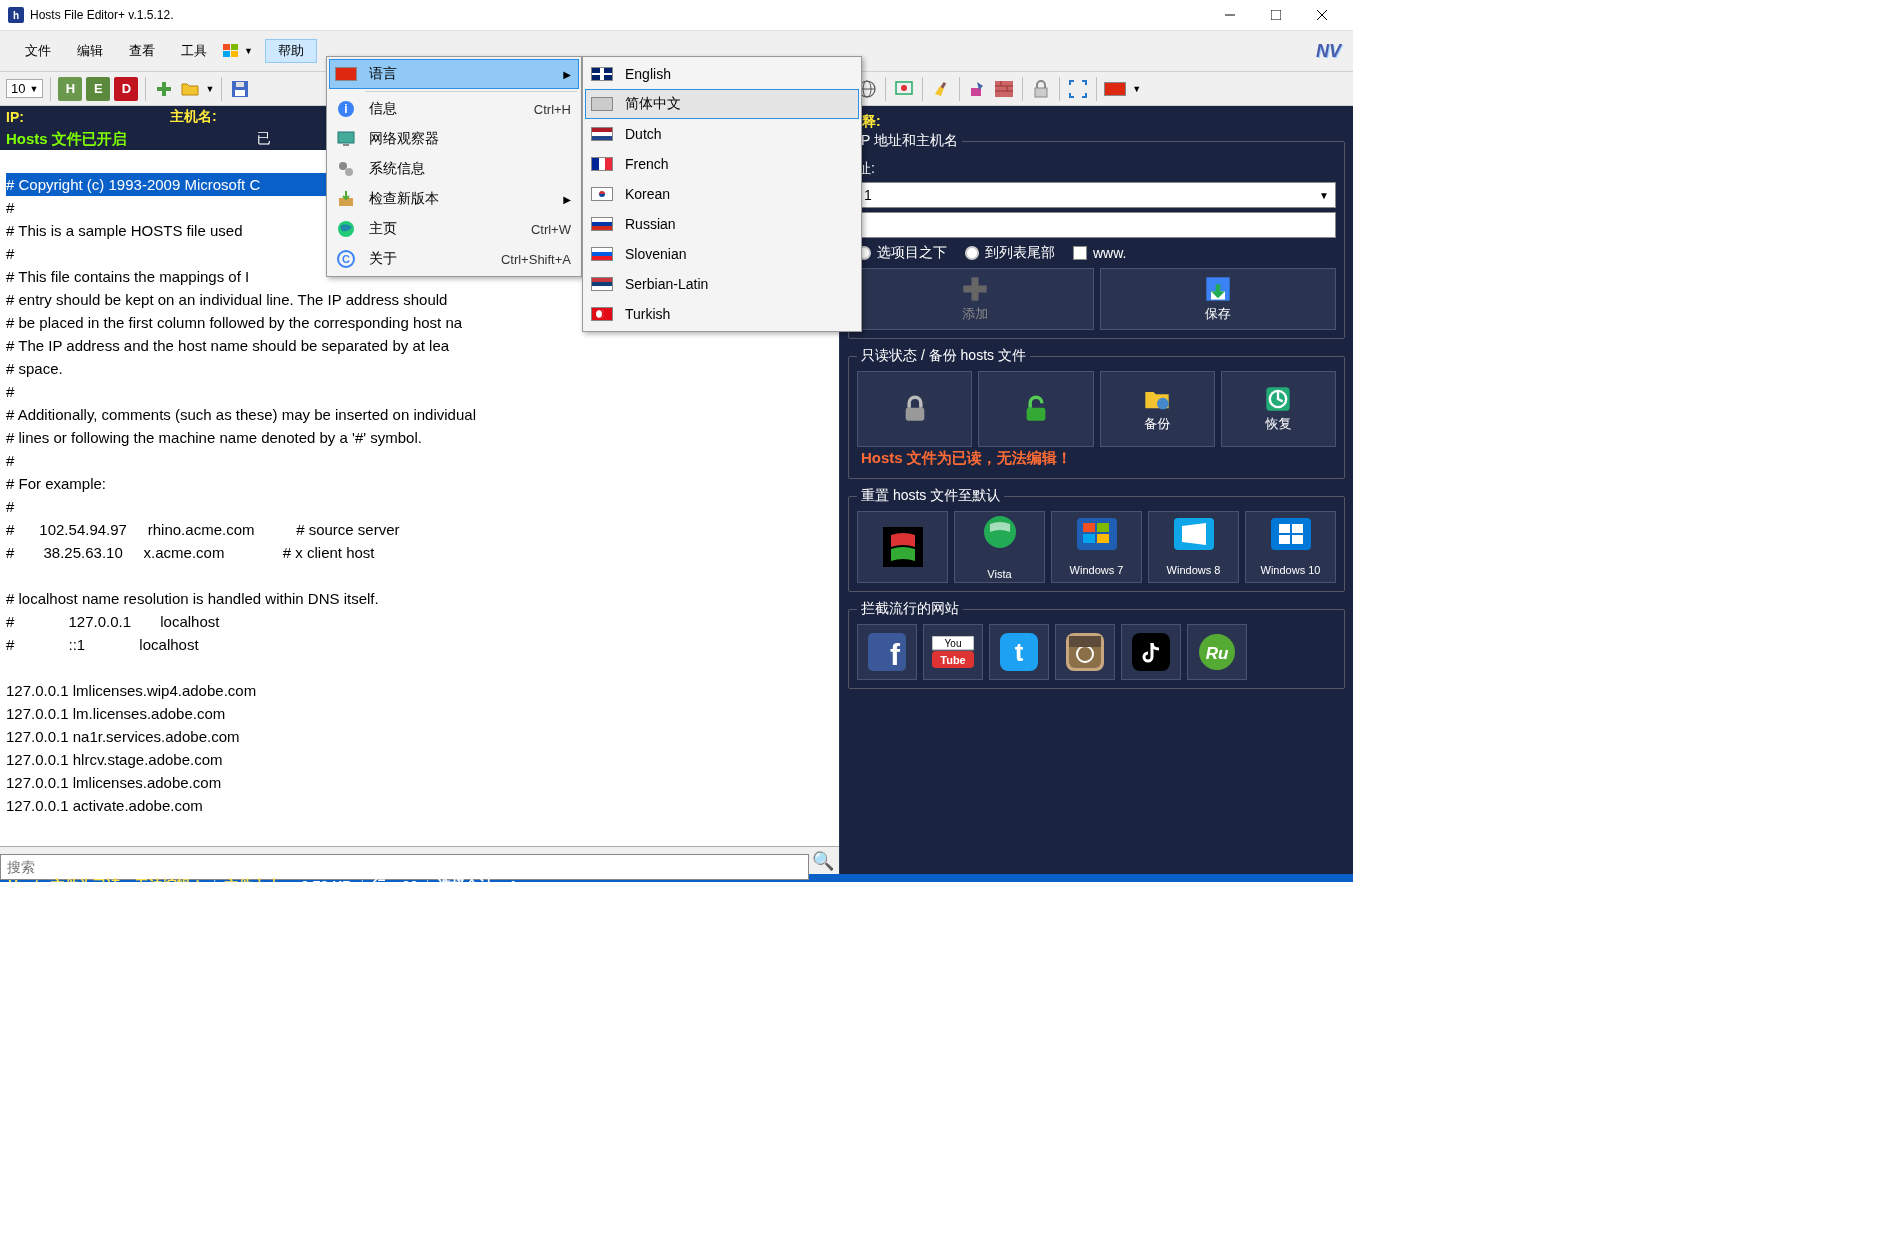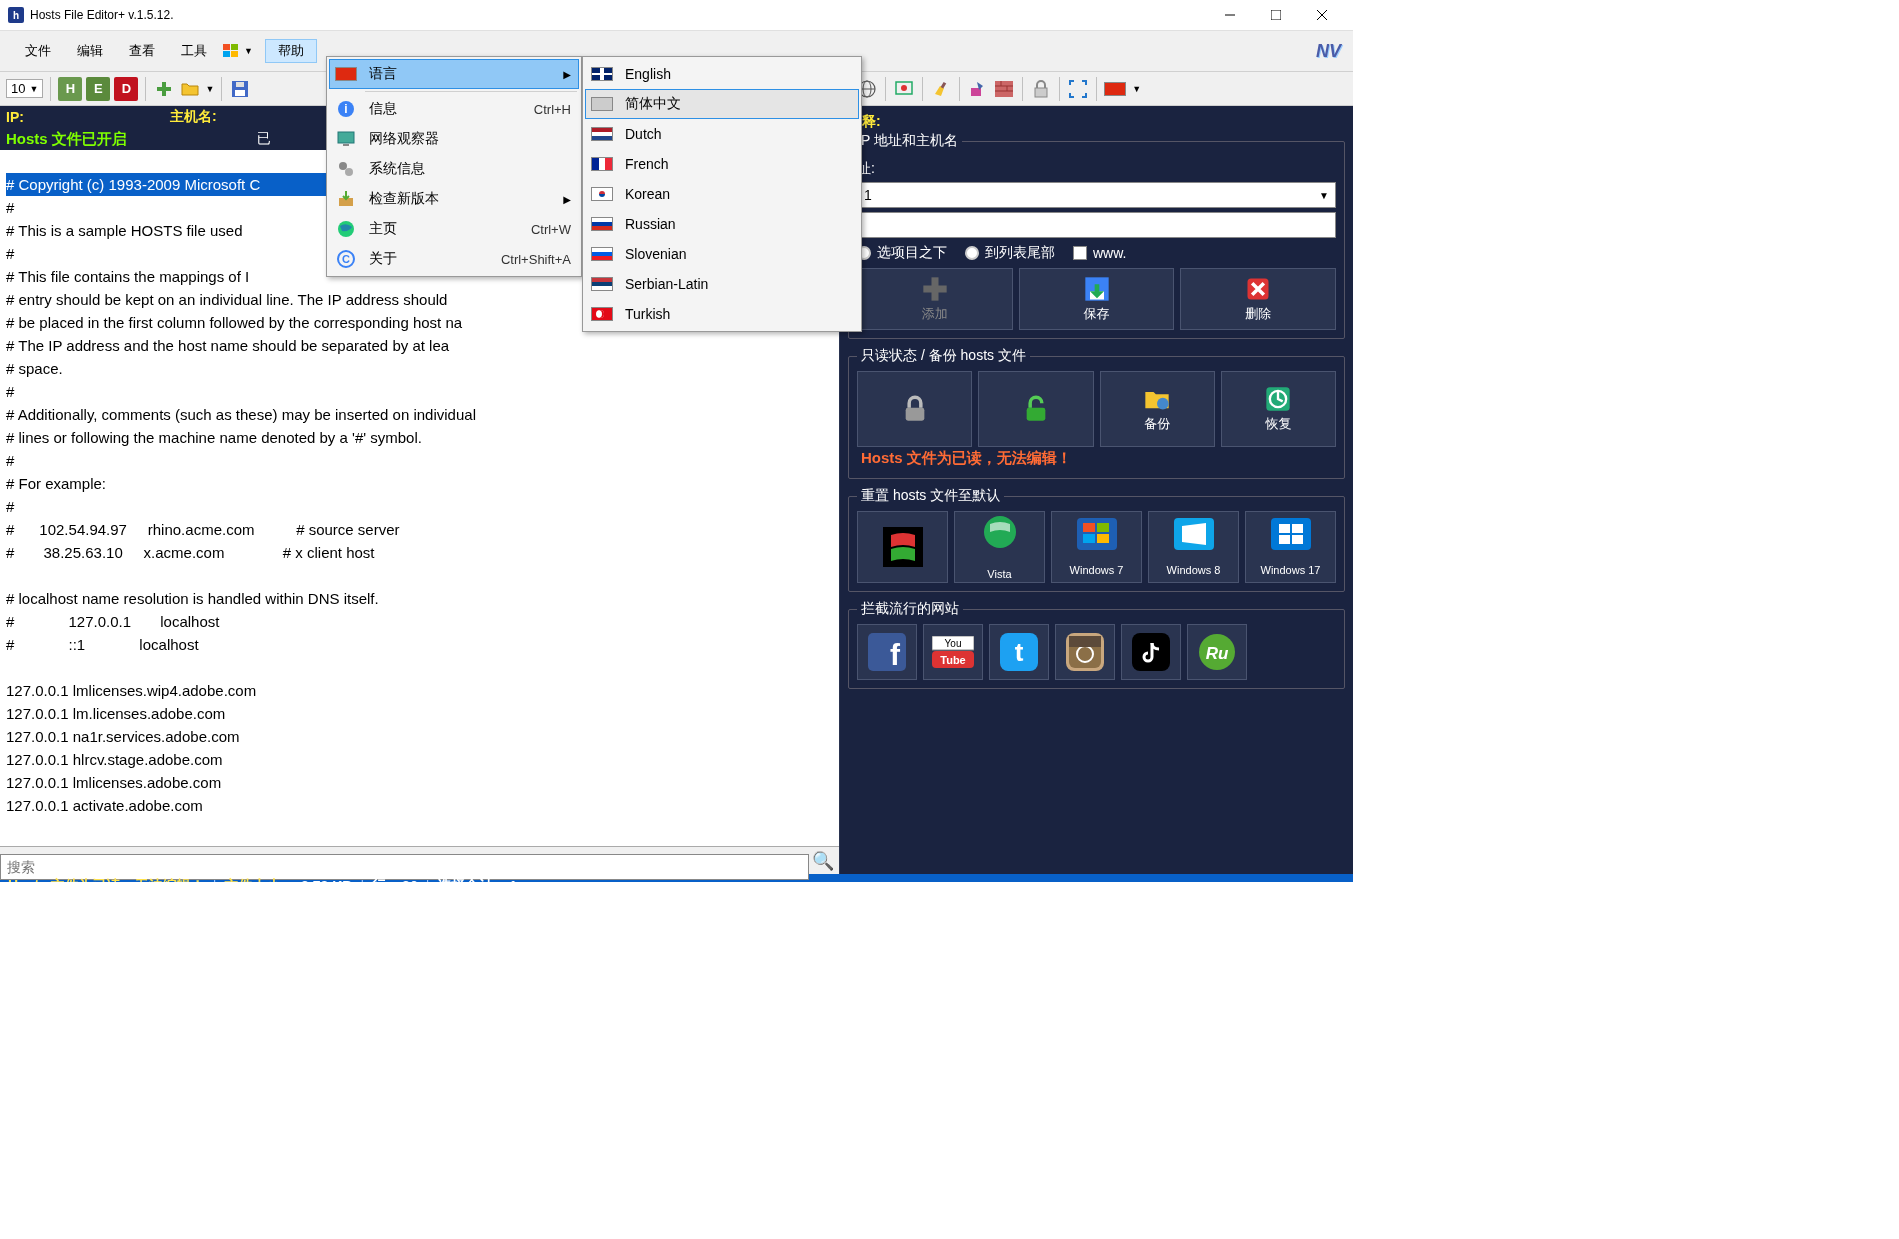--- a/index.html
+++ b/index.html
@@ -468,27 +468,20 @@
           <span class="btn-label">添加</span>
         </div>
         <div class="big-btn">
           <svg class="bicon" viewBox="0 0 24 24">
               <rect x="2" y="2" width="20" height="20" fill="#3b82f6"></rect>
               <rect x="6" y="14" width="12" height="7" fill="#fff"></rect>
               <path d="M12 20l6-6h-4v-6h-4v6h-4z" fill="#2a5"></path>
             </svg>
           <span class="btn-label">保存</span>
         </div>
-        <div class="big-btn">
-          <svg class="bicon" viewBox="0 0 24 24">
-              <rect x="3" y="3" width="18" height="18" rx="3" fill="#d33"></rect>
-              <path d="M7 7l10 10M17 7L7 17" stroke="#fff" stroke-width="3"></path>
-            </svg>
-          <span class="btn-label">删除</span>
-        </div>
       </div>
     </fieldset>
 
     <fieldset>
       <legend>只读状态 / 备份 hosts 文件</legend>
       <div class="btn-grid small">
         <div class="big-btn">
             <svg class="bicon" viewBox="0 0 24 24">
               <rect x="4" y="11" width="16" height="11" fill="#999" rx="2"></rect>
               <path d="M7 11V7a5 5 0 0 1 10 0v4" fill="none" stroke="#bbb" stroke-width="3"></path>
@@ -554,21 +547,21 @@
             <span class="os-label">Windows 8</span>
           </div>
         <div class="os-btn">
             <svg width="40" height="32">
               <rect width="40" height="32" rx="4" fill="#0078d7"></rect>
               <rect x="8" y="6" width="11" height="9" fill="#fff"></rect>
               <rect x="21" y="6" width="11" height="9" fill="#fff"></rect>
               <rect x="8" y="17" width="11" height="9" fill="#fff"></rect>
               <rect x="21" y="17" width="11" height="9" fill="#fff"></rect>
             </svg>
-            <span class="os-label">Windows 17</span>
+            <span class="os-label">Windows 10</span>
           </div>
       </div>
     </fieldset>
 
     <fieldset>
       <legend>拦截流行的网站</legend>
       <div class="site-row">
         <div class="site-btn">
             <svg width="38" height="38">
               <rect width="38" height="38" rx="5" fill="#3b5998"></rect>

